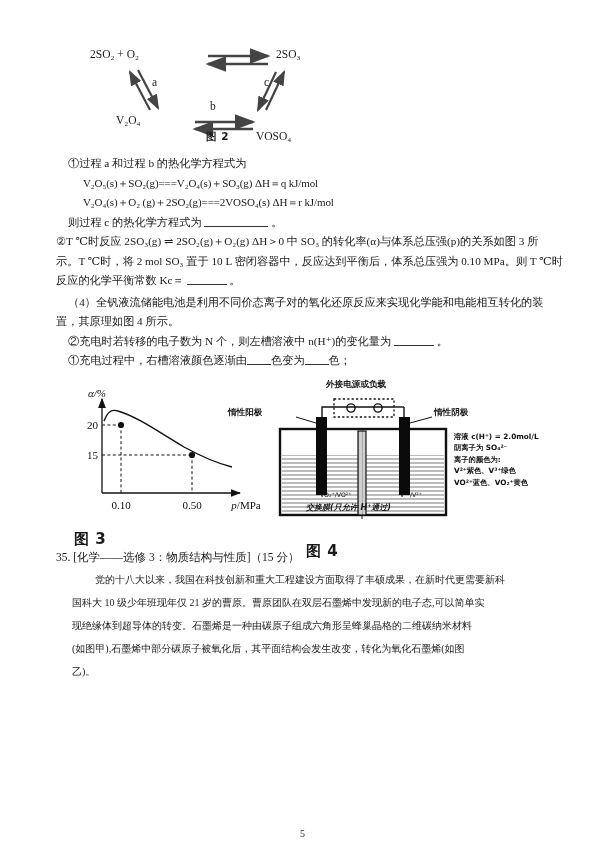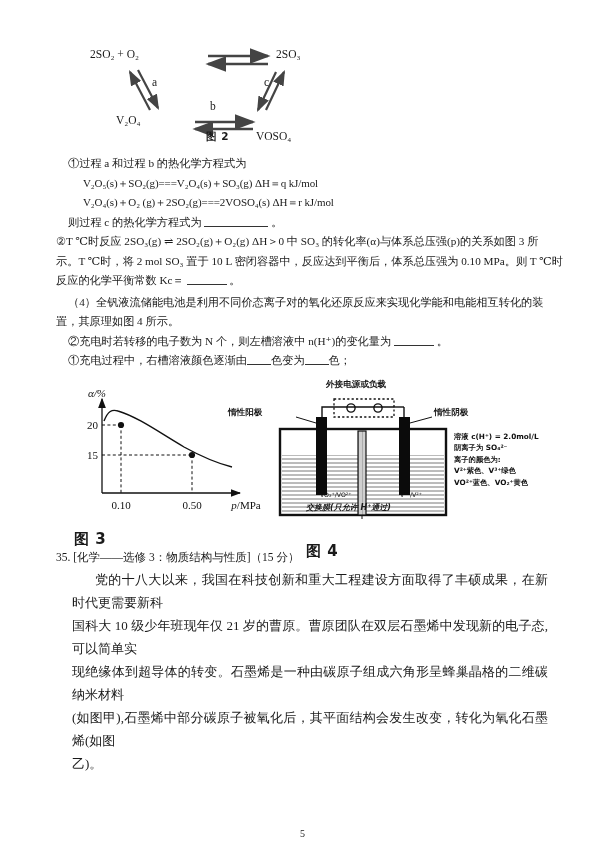--- a/index.html
+++ b/index.html
@@ -108,21 +108,21 @@
 
   
   .q35 {
     margin-top: 14px;
   }
   .q35 .head {
     font-size: 11.5px;
     line-height: 21px;
   }
   .q35 .body {
-    font-size: 13px;
+    font-size: 10px;
     line-height: 23px;
     padding-left: 16px;
     text-align: justify;
   }
   .pagenum {
     position: absolute;
     left: 0;
     top: 828px;
     width: 605px;
     text-align: center;

